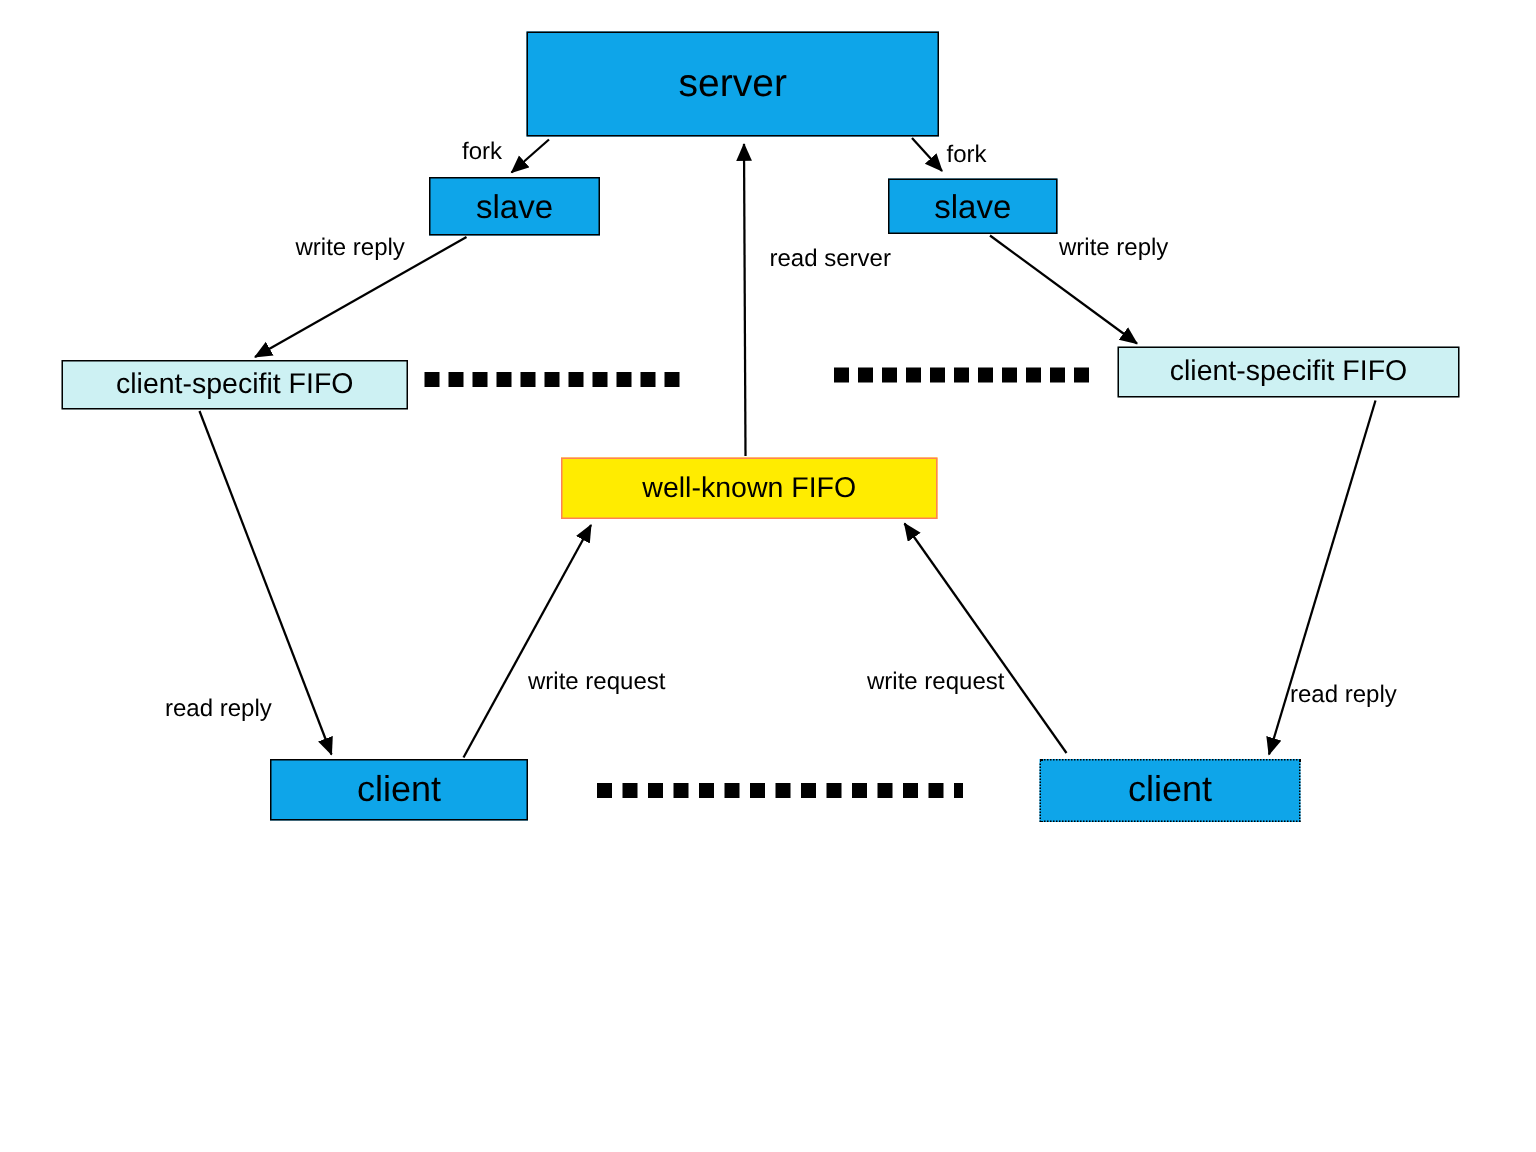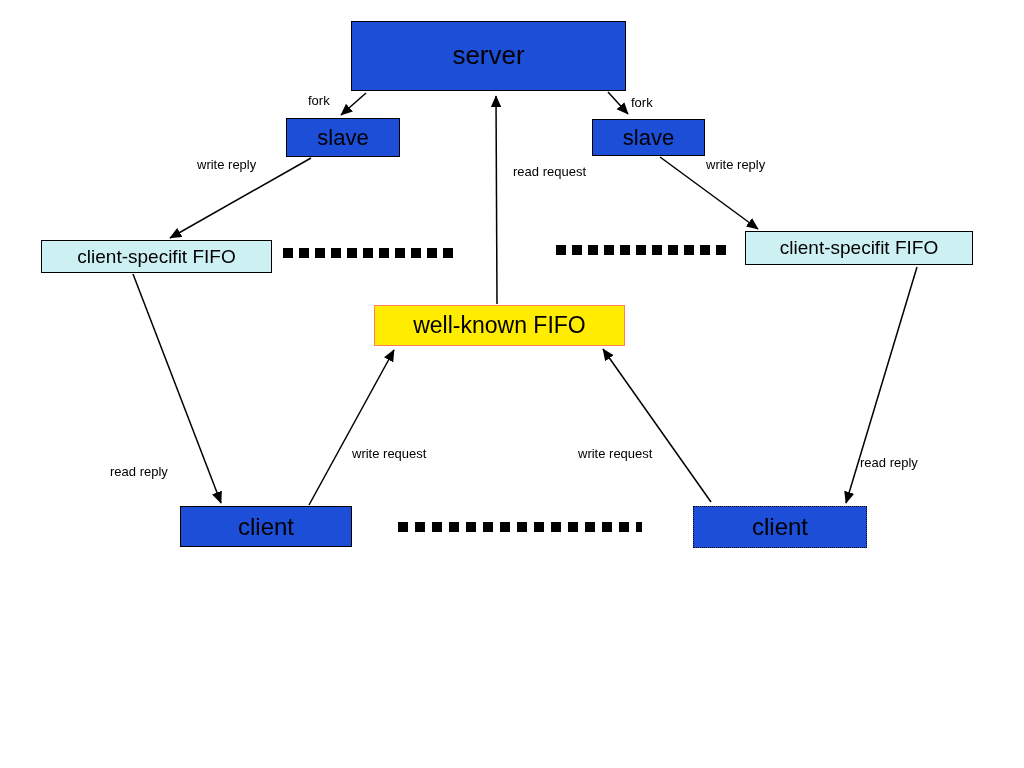--- a/index.html
+++ b/index.html
@@ -7,41 +7,41 @@
     width:1024px; height:768px;
     background:#ffffff;
     font-family:"Liberation Sans", sans-serif;
     position:relative;
     overflow:hidden;
   }
   .stage { position:absolute; left:0; top:0; width:1024px; height:768px; }
   .box {
     position:absolute;
     border:1.5px solid #000;
-    background:#1d4ed8;
+    background:#0ea5e9;
     display:flex;
     align-items:center;
     justify-content:center;
     text-align:center;
     color:#000;
     box-sizing:border-box;
   }
   .box.server { left:351px; top:21px; width:275px; height:70px; flex-direction:column; line-height:1.15; }
   .server-title { font-size:26px; }
   .server-sub { font-size:17px; }
   .box.slave-left  { left:286px; top:118px; width:114px; height:39px; font-size:22px; }
   .box.slave-right { left:592px; top:119px; width:113px; height:37px; font-size:22px; }
   .box.fifo-left  { left:41px;  top:240px; width:231px; height:33px; font-size:19px; }
   .box.fifo-right { left:745px; top:231px; width:228px; height:34px; font-size:19px; }
-  .box.wkfifo { left:374px; top:305px; width:251px; height:41px; font-size:23px; }
+  .box.wkfifo { left:374px; top:305px; width:251px; height:41px; font-size:19px; }
   .box.client-left  { left:180px; top:506px; width:172px; height:41px; font-size:24px; }
   .box.client-right { left:693px; top:506px; width:174px; height:42px; font-size:24px; border:1px dotted #000; }
   .edge-label {
     position:absolute;
-    font-size:13px;
+    font-size:16px;
     color:#000;
     white-space:nowrap;
   }
   .lbl-fork-left   { left:308px; top:93px;  }
   .lbl-fork-right  { left:631px; top:95px;  }
   .lbl-wreply-left { left:197px; top:157px; }
   .lbl-wreply-right{ left:706px; top:157px; }
   .lbl-rrequest    { left:513px; top:164px; }
   .lbl-rreply-left { left:110px; top:464px; }
   .lbl-wreq-left   { left:352px; top:446px; }
@@ -80,21 +80,21 @@
     <span>client</span>
   </div>
   <div class="box client-right">
     <span>client</span>
   </div>
 
   <div class="edge-label lbl-fork-left">fork</div>
   <div class="edge-label lbl-fork-right">fork</div>
   <div class="edge-label lbl-wreply-left">write reply</div>
   <div class="edge-label lbl-wreply-right">write reply</div>
-  <div class="edge-label lbl-rrequest">read request</div>
+  <div class="edge-label lbl-rrequest">read server</div>
   <div class="edge-label lbl-rreply-left">read reply</div>
   <div class="edge-label lbl-wreq-left">write request</div>
   <div class="edge-label lbl-wreq-right">write request</div>
   <div class="edge-label lbl-rreply-right">read reply</div>
 
   <svg class="wires" width="1024" height="768" viewBox="0 0 1024 768">
     <defs>
       <marker id="arrow" markerWidth="9" markerHeight="8" refX="7.5" refY="3.5" orient="auto" markerUnits="strokeWidth">
         <path d="M0,0 L8,3.5 L0,7 z" fill="#000"></path>
       </marker>

